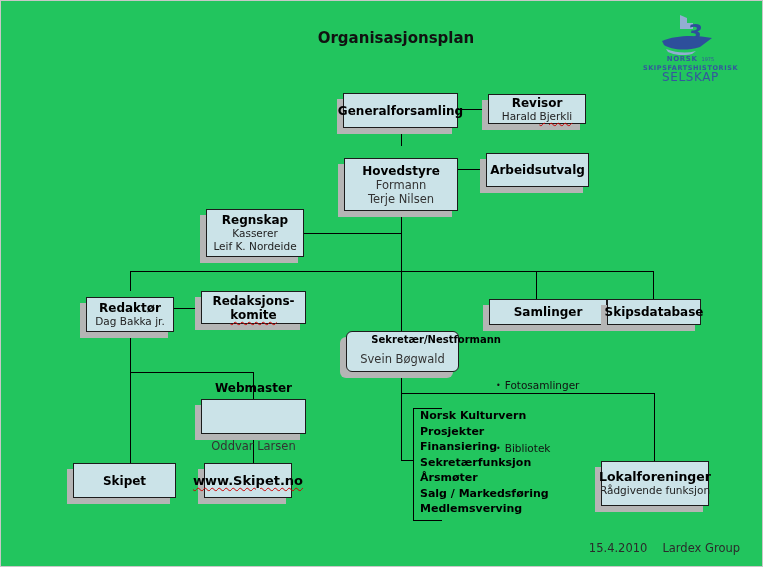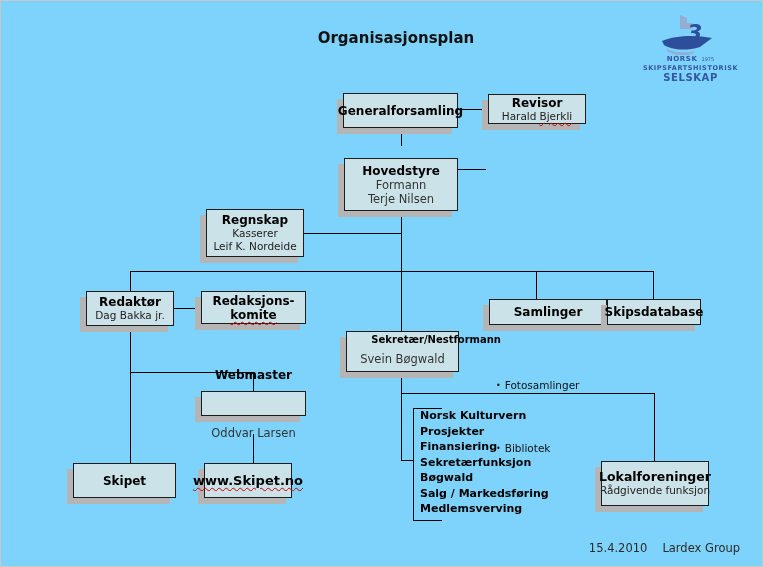--- a/index.html
+++ b/index.html
@@ -1,17 +1,17 @@
 <!DOCTYPE html>
 <html><head>
 <meta charset="utf-8">
 <style>
   html,body{margin:0;padding:0;background:#fff;}
   body{font-family:"DejaVu Sans","Liberation Sans",sans-serif;}
-  #canvas{position:relative;width:761px;height:565px;background:#7dd3fc;border:1px solid #c8c8c8;overflow:hidden;}
+  #canvas{position:relative;width:761px;height:565px;background:#22c55e;border:1px solid #c8c8c8;overflow:hidden;}
 
   
   .ln{position:absolute;background:#000;}
 
   
   .box{position:absolute;background:#cbe3e8;border:1px solid #1c1c1c;
        box-shadow:-6px 6px 0 0 #b5b5b5;
        display:flex;flex-direction:column;align-items:center;justify-content:center;
        text-align:center;box-sizing:border-box;}
   .box-title{font-weight:bold;font-size:12px;color:#000;line-height:14px;white-space:nowrap;}
@@ -41,21 +41,21 @@
   
   .footer{position:absolute;top:540px;right:22px;display:flex;gap:15px;
           font-size:11.5px;color:#2b2b2b;}
 
   
   .logo{position:absolute;left:632px;top:12px;width:115px;display:flex;flex-direction:column;align-items:center;}
   .logo-text{color:#35569e;text-align:center;line-height:9px;letter-spacing:0.6px;}
   .logo-line1{font-size:7px;font-weight:bold;}
   .logo-year{font-size:5px;font-weight:normal;margin-left:4px;letter-spacing:0;}
   .logo-line2{font-size:6.5px;font-weight:bold;}
-  .logo-line3{font-size:10px;font-weight:bold;}
+  .logo-line3{font-size:12px;font-weight:normal;}
 </style>
 </head>
 <body>
 
 <div id="canvas">
 
   <div class="page-title">
     <div>Organisasjonsplan</div>
   </div>
 
@@ -107,55 +107,58 @@
       <span style="margin-right:3px;">Harald</span><span class="misspell">Bjerkli</span>
     </div>
   </div>
 
   <div class="box" style="left:343px;top:145px;width:114px;height:53px;margin-top:12px;">
     <div class="box-title">Hovedstyre</div>
     <div class="box-sub2">Formann</div>
     <div class="box-sub2">Terje Nilsen</div>
   </div>
 
+  <div class="box" style="left:485px;top:152px;width:103px;height:34px;">
+    <div class="box-title">Arbeidsutvalg</div>
+  </div>
 
   <div class="box" style="left:205px;top:208px;width:98px;height:48px;">
     <div class="box-title">Regnskap</div>
     <div class="box-sub">Kasserer</div>
     <div class="box-sub">Leif K. Nordeide</div>
   </div>
 
-  <div class="box" style="left:85px;top:290px;width:88px;height:35px;">
+  <div class="box" style="left:85px;top:296px;width:88px;height:35px;">
     <div class="box-title">Redaktør</div>
     <div class="box-sub">Dag Bakka jr.</div>
   </div>
 
   <div class="box" style="left:200px;top:290px;width:105px;height:33px;">
     <div class="box-title">Redaksjons-</div>
     <div class="box-title misspell">komite</div>
   </div>
 
-  <div class="box" style="left:345px;top:330px;width:113px;height:41px;justify-content:flex-end;padding-bottom:5px;">
+  <div class="box" style="left:345px;top:330px;width:113px;height:41px;justify-content:flex-end;padding-bottom:5px;border-radius:6px;">
     <div class="box-sub2">Svein Bøgwald</div>
   </div>
   <div class="sek-title">Sekretær/Nestformann</div>
 
   <div class="box" style="left:488px;top:298px;width:118px;height:26px;">
     <div class="box-title">Samlinger</div>
   </div>
   <div class="bullets">
     <div>Fotosamlinger</div>
     <div>Bibliotek</div>
   </div>
 
   <div class="box" style="left:606px;top:298px;width:94px;height:26px;">
     <div class="box-title">Skipsdatabase</div>
   </div>
 
-  <div class="box" style="left:200px;top:390px;width:105px;height:25px;gap:44px;">
+  <div class="box" style="left:200px;top:398px;width:105px;height:35px;gap:44px;">
     <div class="box-title">Webmaster</div>
     <div class="box-sub2">Oddvar Larsen</div>
   </div>
 
   <div class="box" style="left:72px;top:462px;width:103px;height:35px;">
     <div class="box-title">Skipet</div>
   </div>
 
   <div class="box" style="left:203px;top:462px;width:88px;height:35px;">
     <div class="box-title misspell" style="font-size:13px;">www.Skipet.no</div>
@@ -164,21 +167,21 @@
   <div class="box" style="left:600px;top:460px;width:108px;height:45px;">
     <div class="box-title" style="font-size:12.5px;">Lokalforeninger</div>
     <div class="box-sub">Rådgivende funksjon</div>
   </div>
 
   <div class="tasks">
     <div>Norsk Kulturvern</div>
     <div>Prosjekter</div>
     <div>Finansiering</div>
     <div>Sekretærfunksjon</div>
-    <div>Bøgwald</div>
+    <div>Årsmøter</div>
     <div>Salg / Markedsføring</div>
     <div>Medlemsverving</div>
   </div>
 
   <div class="footer">
     <span>15.4.2010</span>
     <span>Lardex Group</span>
   </div>
 
 </div>

